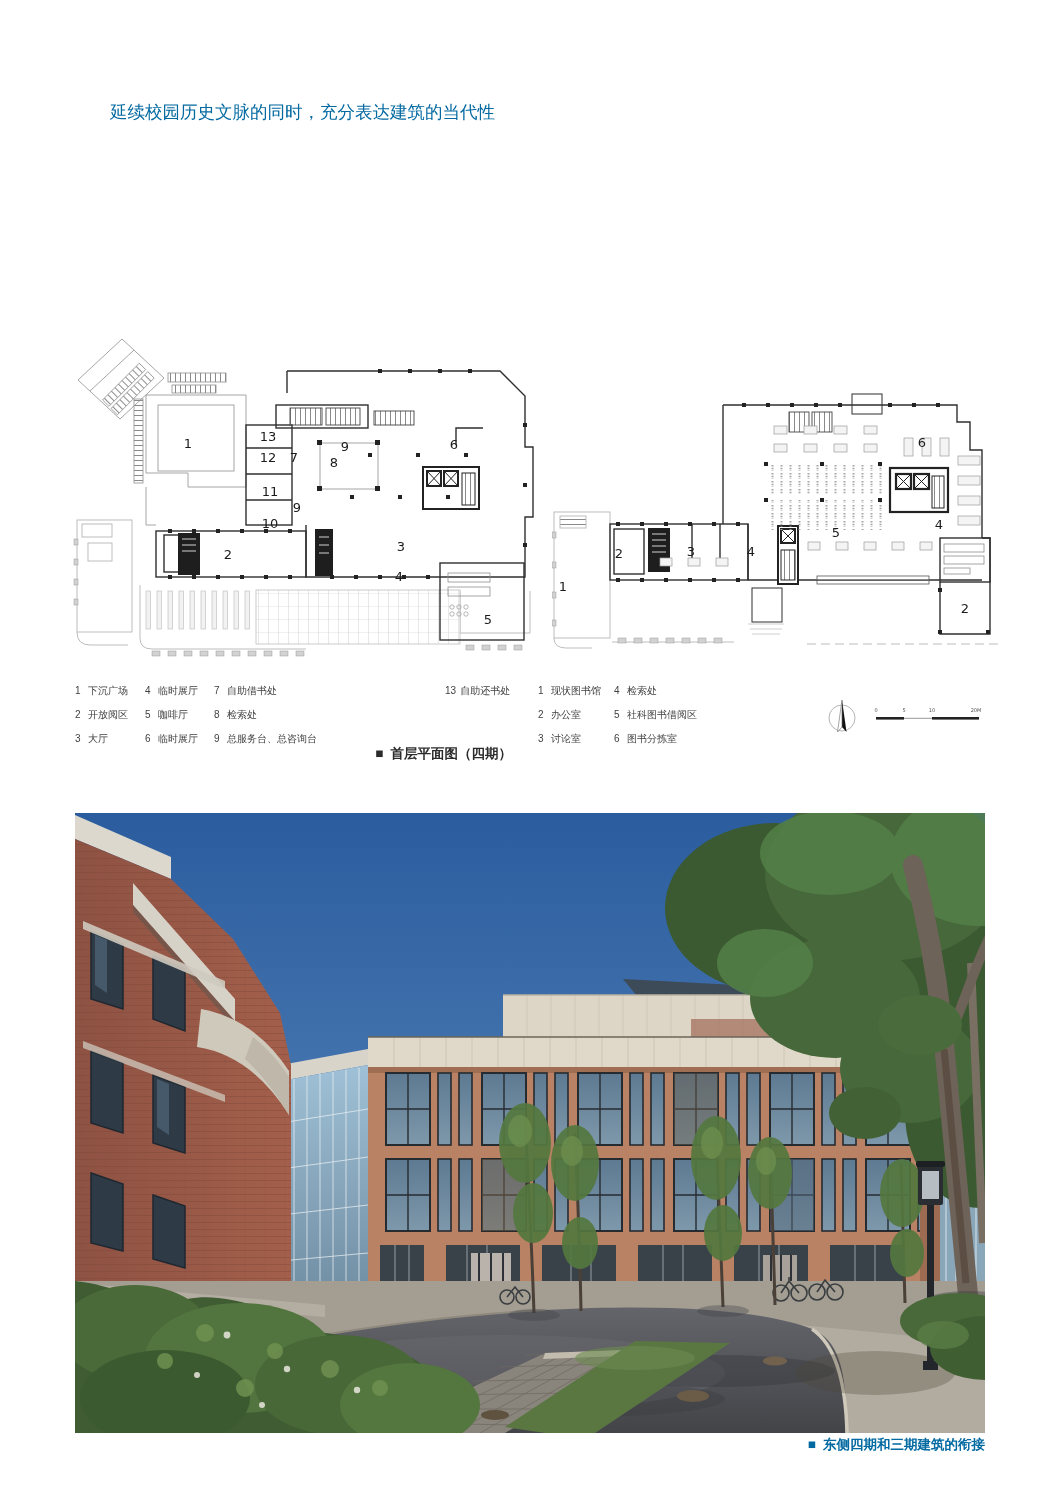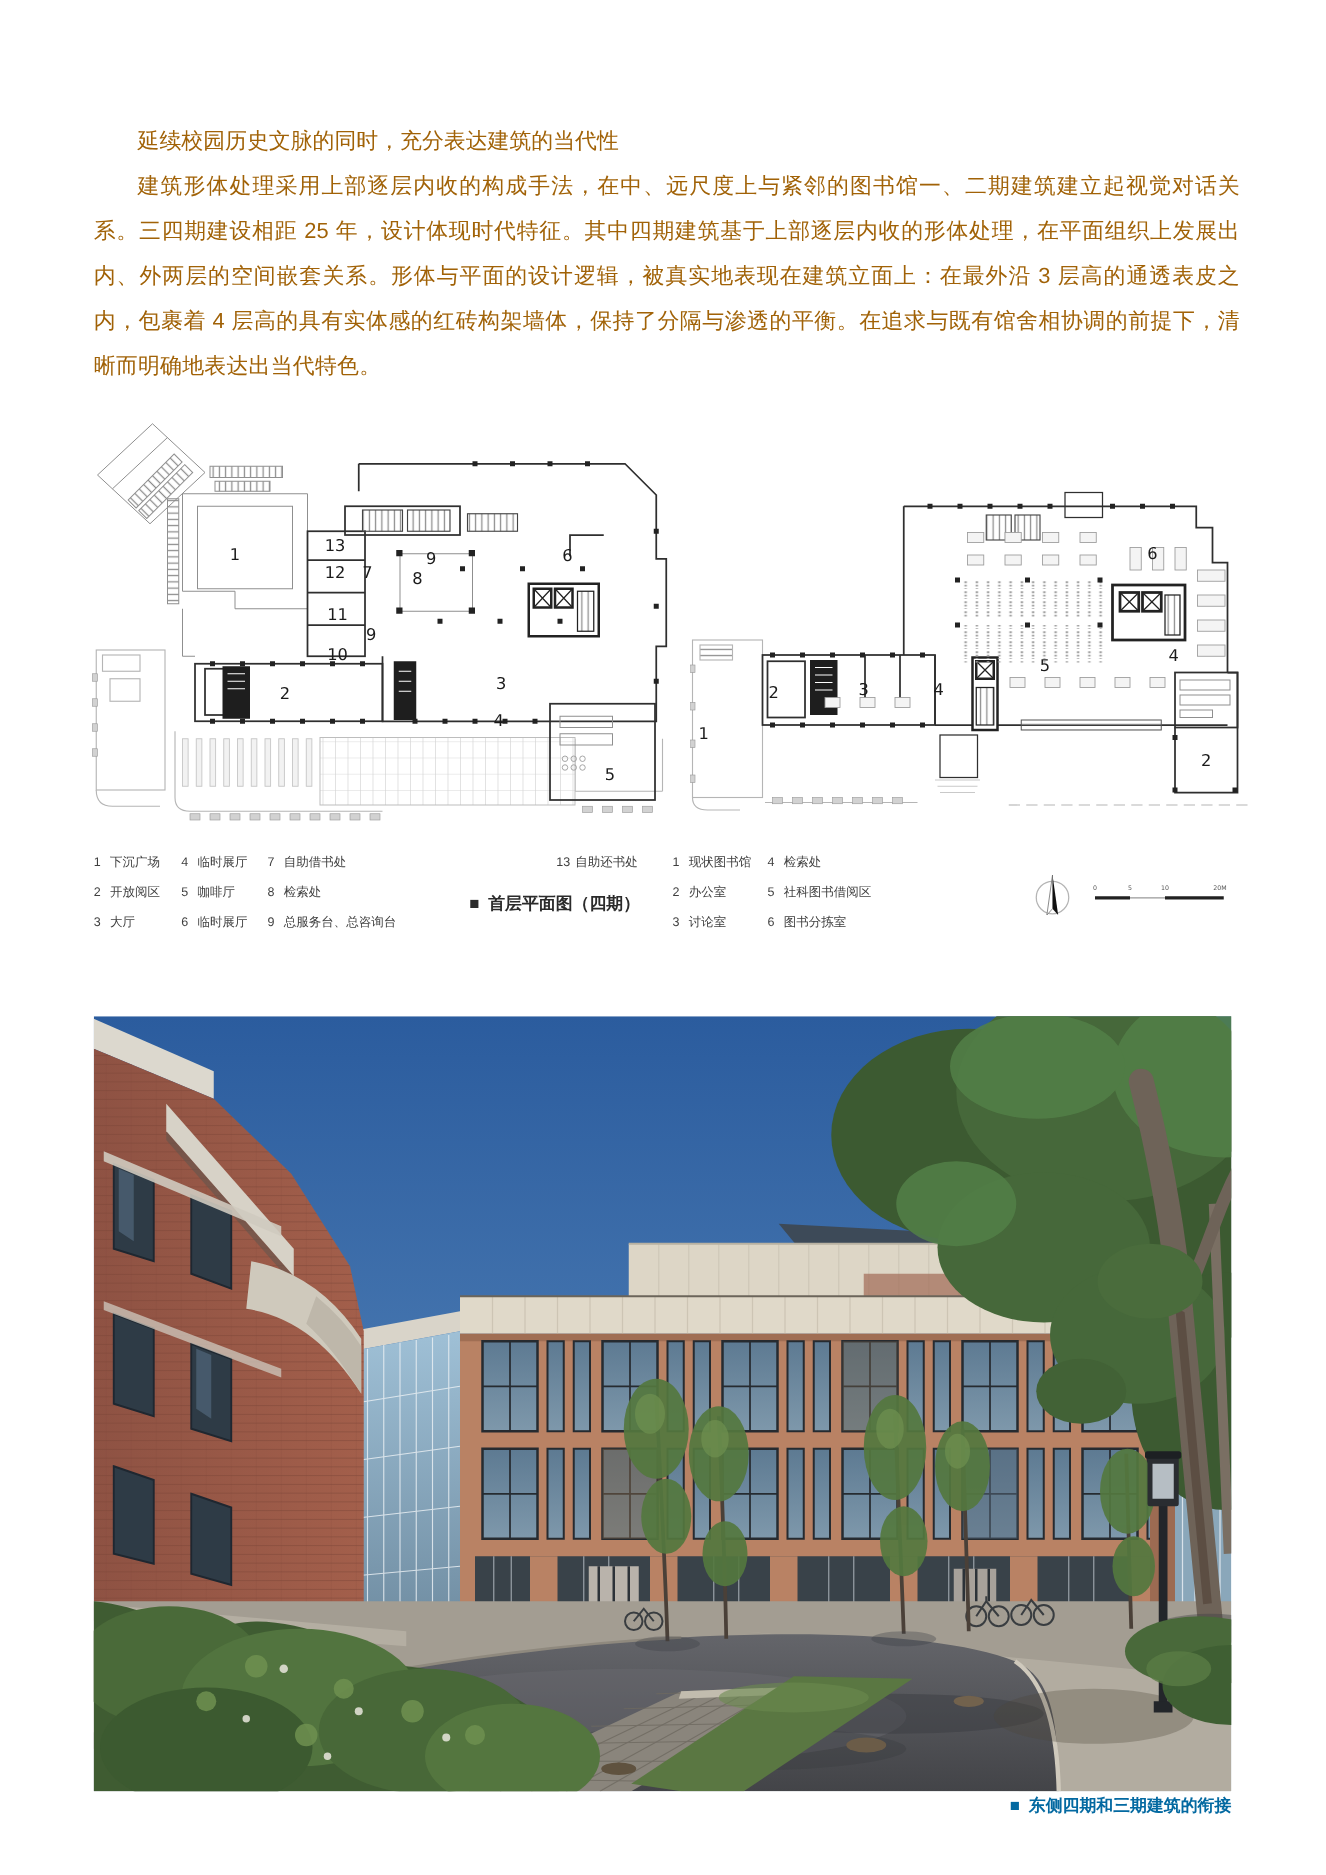--- a/index.html
+++ b/index.html
@@ -1,48 +1,47 @@
 <!DOCTYPE html>
 <html><head>
 <meta charset="utf-8">
 <style>
   html,body{margin:0;padding:0;background:#e8e8e8;}
   #page{position:relative;width:1061px;height:1500px;background:#ffffff;margin:0 auto;overflow:hidden;
         font-family:"Liberation Sans","DejaVu Sans",sans-serif;}
   .abs{position:absolute;}
   
-  #article{left:75px;top:94px;width:917px;color:#a16207;font-size:17.5px;line-height:36px;}
+  #article{left:75px;top:94px;width:917px;color:#0369a1;font-size:17.5px;line-height:36px;}
   #article .head{text-indent:2em;}
   #article .para{text-indent:2em;text-align:justify;letter-spacing:.2px;}
   
   .lgcol{top:679px;color:#3f3f3f;font-size:10px;line-height:24px;white-space:nowrap;}
   .li .ln{display:inline-block;min-width:9px;margin-right:4px;}
   
-  .cap{top:714px;width:442px;text-align:right;font-size:13.5px;font-weight:bold;color:#2b2b2b;}
+  .cap{top:745px;width:442px;text-align:right;font-size:13.5px;font-weight:bold;color:#2b2b2b;}
   .cap .sq{display:inline-block;margin-right:7px;}
   #photocap{left:75px;top:1436px;width:910px;text-align:right;font-size:13.5px;font-weight:bold;color:#0369a1;}
   #photocap .sq{display:inline-block;margin-right:7px;}
   
   svg .w{stroke:#2f2f2f;fill:none;stroke-width:1.4px;}
   svg .w1{stroke:#2f2f2f;fill:none;stroke-width:1px;}
   svg .lt{stroke:#b5b5b5;fill:none;stroke-width:.9px;}
   svg .md{stroke:#8f8f8f;fill:none;stroke-width:.8px;}
   svg .fur{stroke:#9c9c9c;fill:#f4f4f4;stroke-width:.7px;}
   svg .dot{fill:#222;stroke:none;}
   svg .lbl{font-family:"DejaVu Sans",sans-serif;font-size:13px;fill:#1b1b1b;}
   svg .tick{fill:#d2d2d2;stroke:#9a9a9a;stroke-width:.5px;}
 </style>
 </head>
 <body>
 
 <div id="page">
 
   <div class="abs" id="article">
     <div class="head">延续校园历史文脉的同时，充分表达建筑的当代性</div>
-    <div class="para">建筑形体处理采用上部逐层内收的构成手法，在中、远尺度上与紧邻的图书馆一、二期建筑建立起视觉对话关系。三四期建设相距 25 年，设计体现时代特征。其中四期建筑基于上部逐层内收的形体处理，在平面组织上发展出内、外两层的空间嵌套关系。形体与平面的设计逻辑，被真实地表现在建筑立面上：在最外沿 3 层高的通透表皮之内，包裹着 4 层高的具有实体感的红砖构架墙体，保持了分隔与渗透的平衡。在追求与既有馆舍相协调的前提下，清晰而明确地表达出当代特色。</div>
   </div>
 
   <svg class="abs" style="left:68px;top:333px" width="475" height="335" viewBox="0 0 475 335">
     <defs>
       <pattern id="hv1" width="5" height="6" patternUnits="userSpaceOnUse">
           <line x1="2.5" y1="0" x2="2.5" y2="6" stroke="#8a8a8a" stroke-width="1"></line>
         </pattern>
       <pattern id="hh1" width="6" height="5" patternUnits="userSpaceOnUse">
           <line x1="0" y1="2.5" x2="6" y2="2.5" stroke="#8a8a8a" stroke-width="1"></line>
         </pattern>

